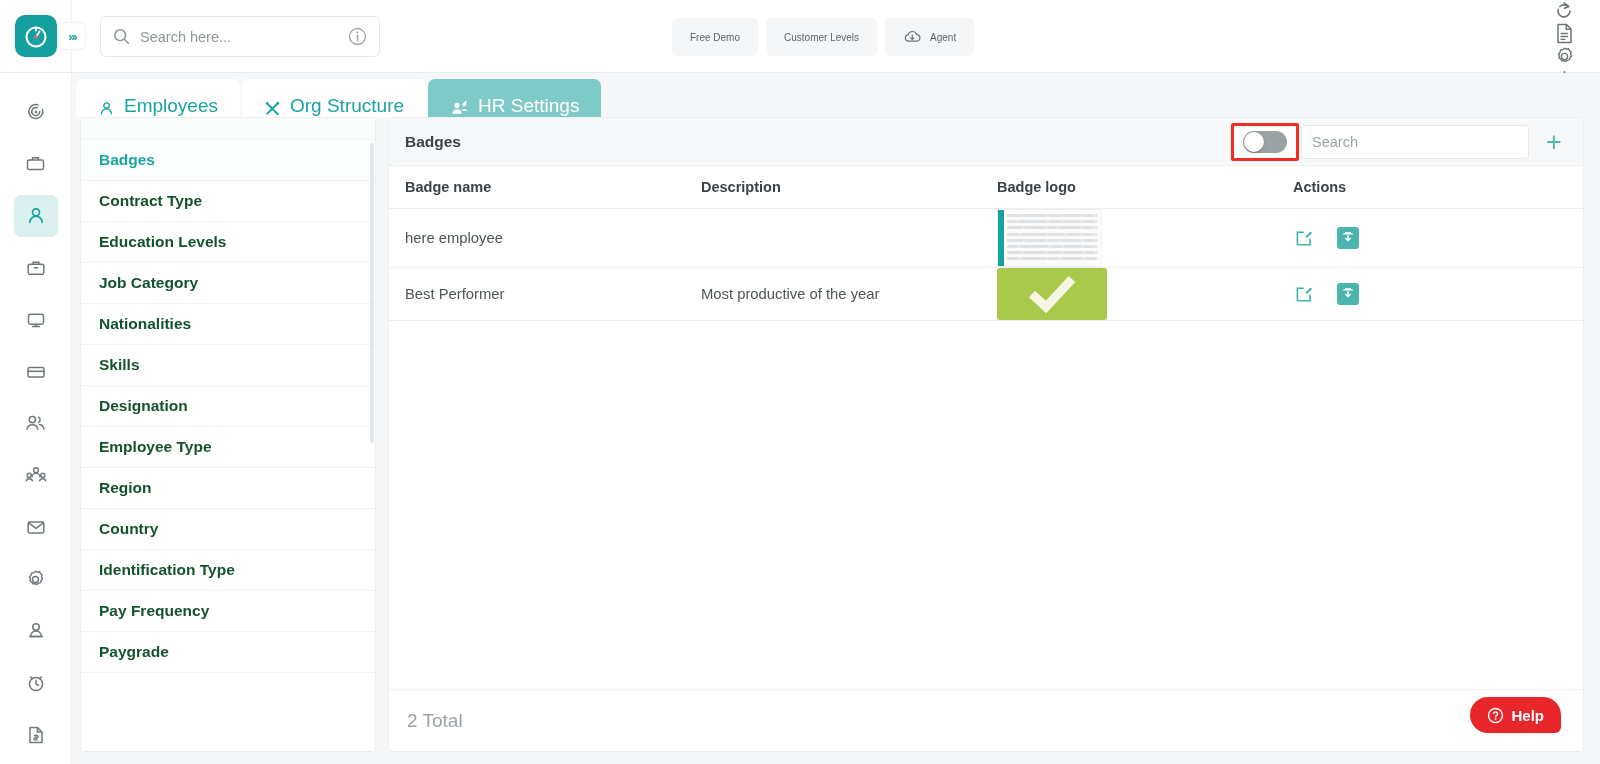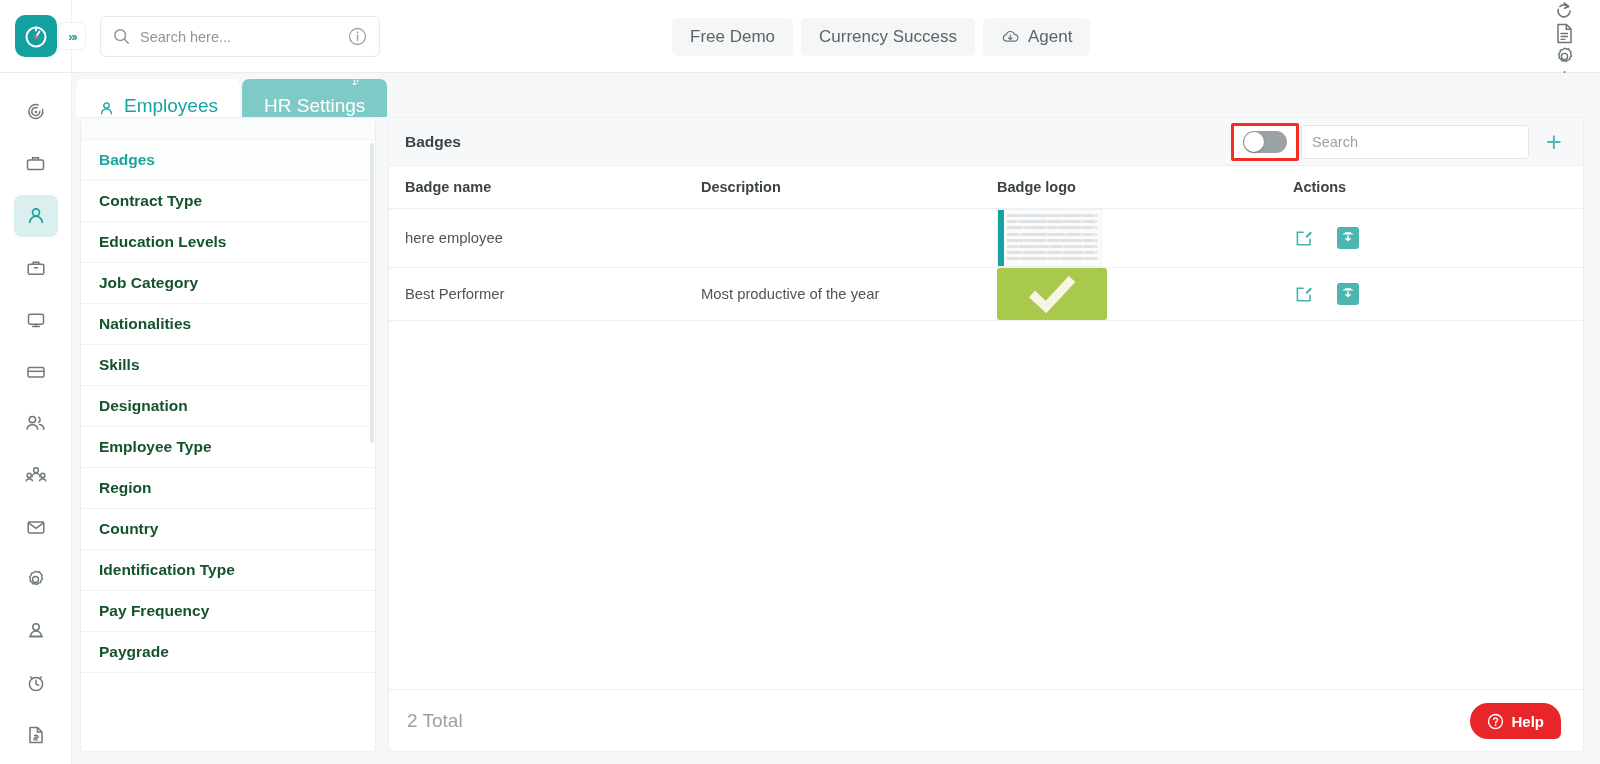--- a/index.html
+++ b/index.html
@@ -39,21 +39,21 @@
   .search-input {
     flex:1; border:none; outline:none; font-size:14.5px; color:#6b7578;
     font-family:"Liberation Sans", sans-serif; background:transparent;
   }
   .search-input::placeholder { color:#8d9699; }
 
   .hdr-center { position:absolute; left:672px; top:18px; display:flex; align-items:center; gap:8px; }
   .pill {
     height:38px; padding:0 18px; border-radius:5px; background:#f5f6f7;
     display:flex; align-items:center; justify-content:center; gap:8px;
-    font-size:17px; color:#5c6466; cursor:pointer; white-space:nowrap;
+    font-size:10px; color:#5c6466; cursor:pointer; white-space:nowrap;
   }
 
   .hdr-right { position:absolute; right:10px; top:0; height:73px; display:flex; align-items:flex-end;flex-direction:column; }
   .icon-btn {
     width:52px; height:73px; display:flex; align-items:center; justify-content:center;
     position:relative; cursor:pointer;
   }
   .vdiv { width:1px; height:34px; background:#e8ebed; }
   .notif-badge {
     position:absolute; top:17px; right:10px; min-width:17px; height:17px;
@@ -87,21 +87,21 @@
   
   .tabs {
     position:absolute; left:72px; top:73px; width:1528px; height:44px;
     background:#f5f7f9; display:flex; align-items:flex-end; padding-left:4px; gap:2px;
   }
   .tab {
     height:38px; padding:0 22px; background:#fff; border-radius:7px 7px 0 0;
     display:flex; align-items:flex-end; gap:9px; font-size:19px; color:#1aa3a3;
     cursor:pointer; white-space:nowrap;
   }
-  .tab.active { background:#7ecac6; color:#fff;flex-direction:column; }
+  .tab.active { background:#7ecac6; color:#fff; }
 
   
   .body-area {
     position:absolute; left:72px; top:117px; width:1528px; height:647px;
     background:#f5f7f9; display:flex; gap:12px; padding:0 16px 12px 8px;
   }
 
   
   .menucard {
     width:296px; background:#fff; border:1px solid #eceff1; border-radius:4px;
@@ -198,21 +198,21 @@
     width:22px; height:22px; border-radius:3px; background:#4db5b0;
     display:flex; align-items:center; justify-content:center; cursor:pointer;
   }
 
   .tbl-body-space { flex:1; }
   .card-foot {
     height:62px; border-top:1px solid #eceff1; display:flex; align-items:center;
     padding-left:18px; font-size:19px; color:#9aa2a5;
   }
   .help-btn {
-    position:absolute; right:22px; bottom:12px; background:#e8262a; color:#fff;
+    position:absolute; right:22px; bottom:18px; background:#e8262a; color:#fff;
     height:36px; border-radius:18px 18px 6px 18px; padding:0 17px;
     display:flex; align-items:center; gap:7px; font-size:15px; font-weight:bold;
     cursor:pointer;
   }
   svg { display:block; }
 </style>
 </head>
 <body>
 
 <div class="app">
@@ -241,21 +241,21 @@
         <circle cx="9.5" cy="5.6" r="1" fill="#9aa2a5"></circle>
         <path d="M9.5 8.2 L9.5 13.6" stroke="#9aa2a5" stroke-width="1.4" stroke-linecap="round"></path>
       </svg>
     </div>
 
     <div class="hdr-center">
       <div class="pill">
         <span>Free Demo</span>
       </div>
       <div class="pill">
-        <span>Currency Success</span>
+        <span>Customer Levels</span>
       </div>
       <div class="pill">
         <svg width="19" height="17" viewBox="0 0 19 17">
           <path d="M5 12.2 A3.3 3.3 0 0 1 5.2 5.7 A4.3 4.3 0 0 1 13.4 5.3 A3.4 3.4 0 0 1 13.6 12.2 Z" fill="none" stroke="#6b7578" stroke-width="1.2"></path>
           <path d="M9.3 6.2 L9.3 10.4 M7.6 8.8 L9.3 10.5 L11 8.8" stroke="#6b7578" stroke-width="1.2" fill="none" stroke-linecap="round" stroke-linejoin="round"></path>
         </svg>
         <span>Agent</span>
       </div>
     </div>
 
@@ -393,20 +393,29 @@
     </div>
   </div>
 
   <div class="tabs">
     <div class="tab">
       <svg width="17" height="17" viewBox="0 0 17 17">
         <circle cx="8.5" cy="5.6" r="2.7" fill="none" stroke="currentColor" stroke-width="1.4"></circle>
         <path d="M3.6 13.8 a4.9 4.9 0 0 1 9.8 0" fill="none" stroke="currentColor" stroke-width="1.4" stroke-linecap="round"></path>
       </svg>
       <span>Employees</span>
+    </div>
+    <div class="tab">
+      <svg width="17" height="17" viewBox="0 0 17 17">
+        <path d="M3 3.4 L9.5 10 M10.6 11.1 L13.8 14.3" stroke="currentColor" stroke-width="2" stroke-linecap="round"></path>
+        <path d="M13.8 3.2 L8.2 8.8 M7.1 9.9 L3.4 13.6" stroke="currentColor" stroke-width="2" stroke-linecap="round"></path>
+        <circle cx="3.2" cy="3.4" r="1.4" fill="currentColor"></circle>
+        <circle cx="13.7" cy="3.3" r="1.4" fill="currentColor"></circle>
+      </svg>
+      <span>Org Structure</span>
     </div>
     <div class="tab active">
       <svg width="19" height="17" viewBox="0 0 19 17">
         <circle cx="7" cy="5.4" r="2.6" fill="currentColor"></circle>
         <path d="M2.4 13.8 a4.6 4.6 0 0 1 9.2 0 z" fill="currentColor"></path>
         <circle cx="14.3" cy="4.6" r="1.9" fill="currentColor"></circle>
         <path d="M11.6 11 a2.9 2.9 0 0 1 5.6 0 z" fill="currentColor"></path>
         <circle cx="15.6" cy="2.2" r="1.1" fill="currentColor"></circle>
       </svg>
       <span>HR Settings</span>

